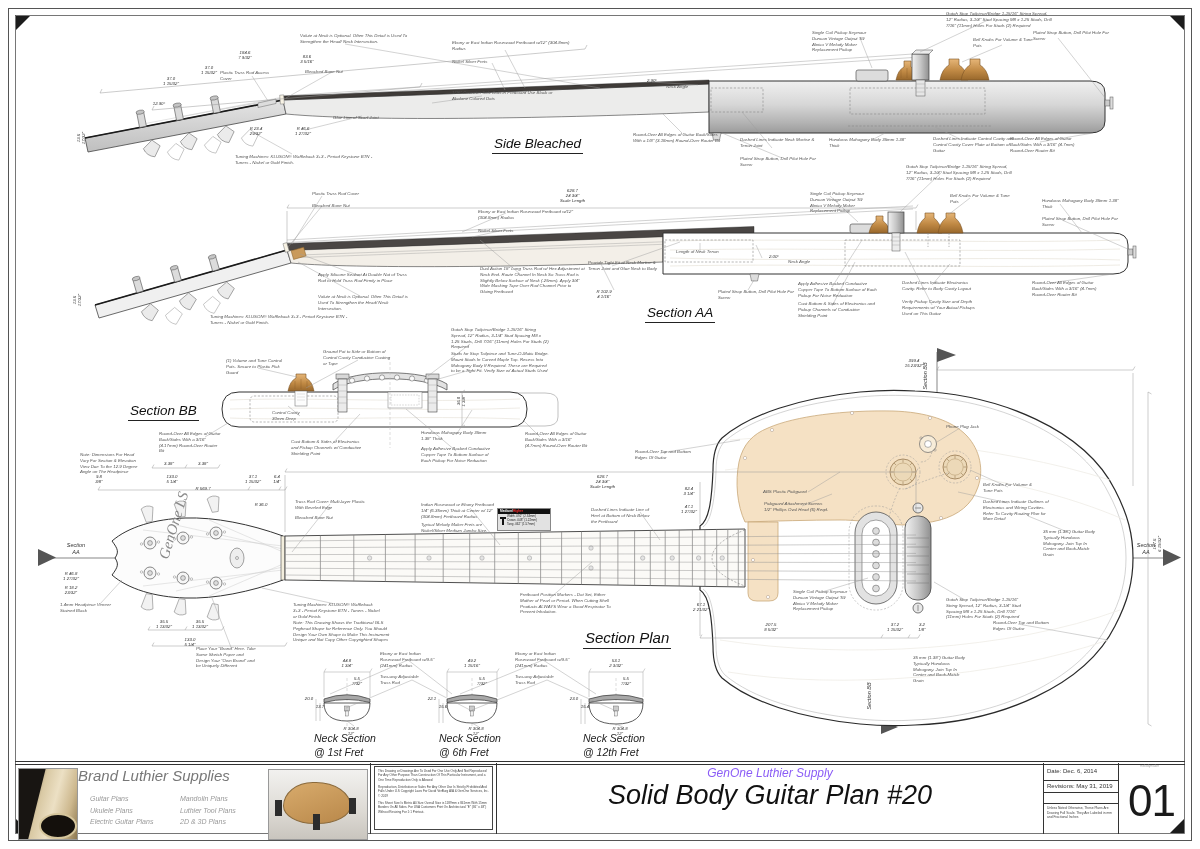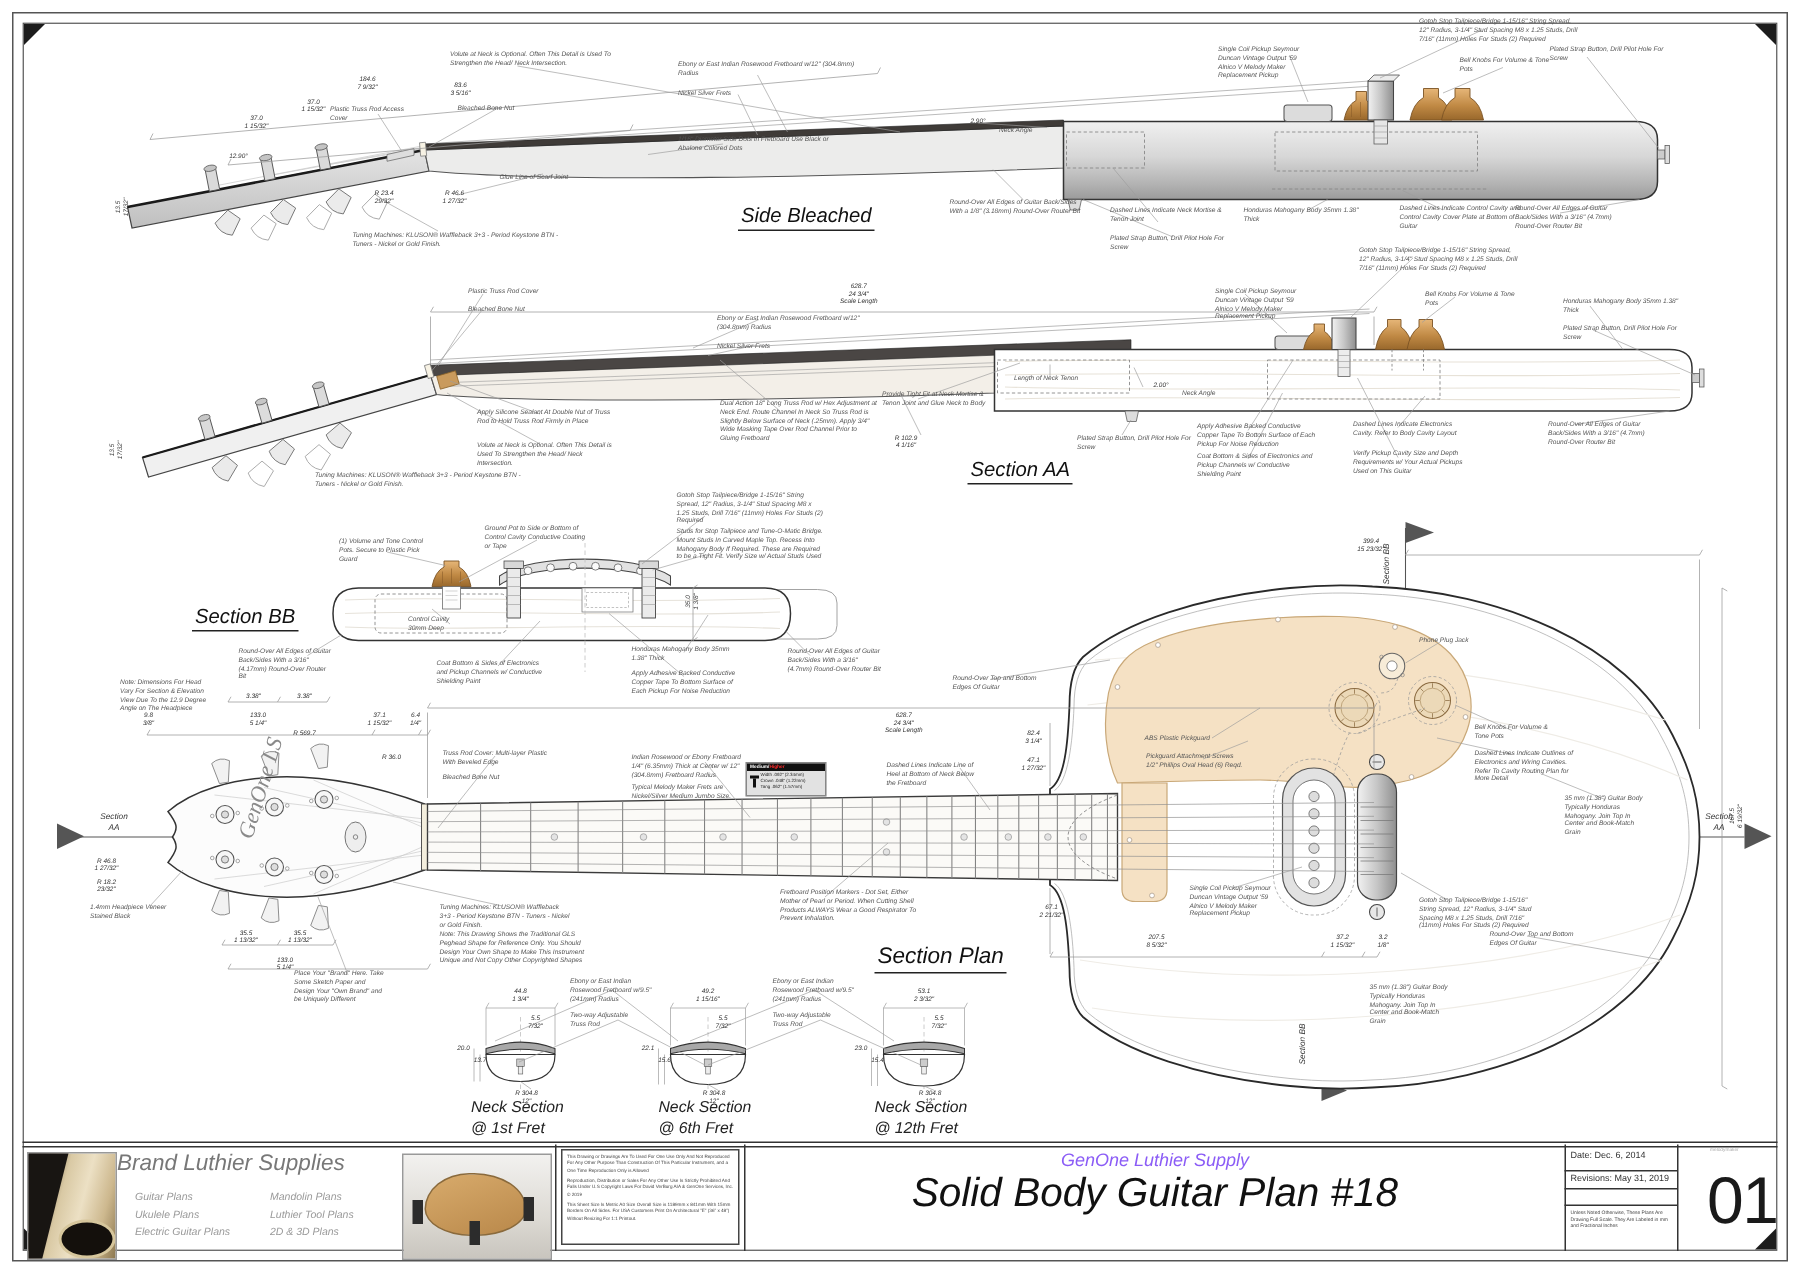--- a/index.html
+++ b/index.html
@@ -651,22 +651,22 @@
     <div>2D &amp; 3D Plans</div>
   </div>
 
   <div class="legalbox">
     <p>This Drawing or Drawings Are To Used For One Use Only And Not Reproduced For Any Other Purpose Than Construction Of This Particular Instrument, and a One Time Reproduction Only is Allowed</p>
     <p>Reproduction, Distribution or Sales For Any Other Use Is Strictly Prohibited And Falls Under U.S Copyright Laws For David VerBurg AIA &amp; GenOne Services, Inc. © 2019</p>
     <p>This Sheet Size Is Metric A0 Size Overall Size is 1189mm x 841mm With 15mm Borders On All Sides. For USA Customers Print On Architectural "E" (36" x 48") Without Resizing For 1:1 Printout.</p>
   </div>
 
   <div class="tbx" style="left:497px;top:766px;width:546px;text-align:center;font:italic 12px/1.2 'Liberation Sans',sans-serif;color:#8b5cf6;">GenOne Luthier Supply</div>
-  <div class="tbx" style="left:497px;top:779px;width:546px;text-align:center;font:italic 27px/1.25 'Liberation Sans',sans-serif;color:#111;">Solid Body Guitar Plan #18</div>
+  <div class="tbx" style="left:497px;top:779px;width:546px;text-align:center;font:italic 27px/1.25 'Liberation Sans',sans-serif;color:#111;">Solid Body Guitar Plan #20</div>
 
   <div class="tbx" style="left:1047px;top:768px;font:6px/1.2 'Liberation Sans',sans-serif;color:#333;">Date: Dec. 6, 2014</div>
   <div class="tbx" style="left:1047px;top:783px;font:6px/1.2 'Liberation Sans',sans-serif;color:#333;">Revisions: May 31, 2019</div>
   <div class="tbx" style="left:1047px;top:806px;width:68px;font:3.3px/1.4 'Liberation Sans',sans-serif;color:#444;">Unless Noted Otherwise, These Plans Are Drawing Full Scale. They Are Labeled in mm and Fractional Inches</div>
   <div class="tbx" style="left:1140px;top:765px;font:3.2px/1.2 'Liberation Sans',sans-serif;color:#aaa;">melodymaker</div>
-  <div class="tbx" style="left:1118px;top:772px;width:67px;text-align:right;font:44px/1.3 'Liberation Sans',sans-serif;color:#1a1a1a;letter-spacing:-1px;">01</div>
+  <div class="tbx" style="left:1118px;top:772px;width:67px;text-align:center;font:44px/1.3 'Liberation Sans',sans-serif;color:#1a1a1a;letter-spacing:-1px;">01</div>
 </div>
 
 </div>
 
 </body></html>

